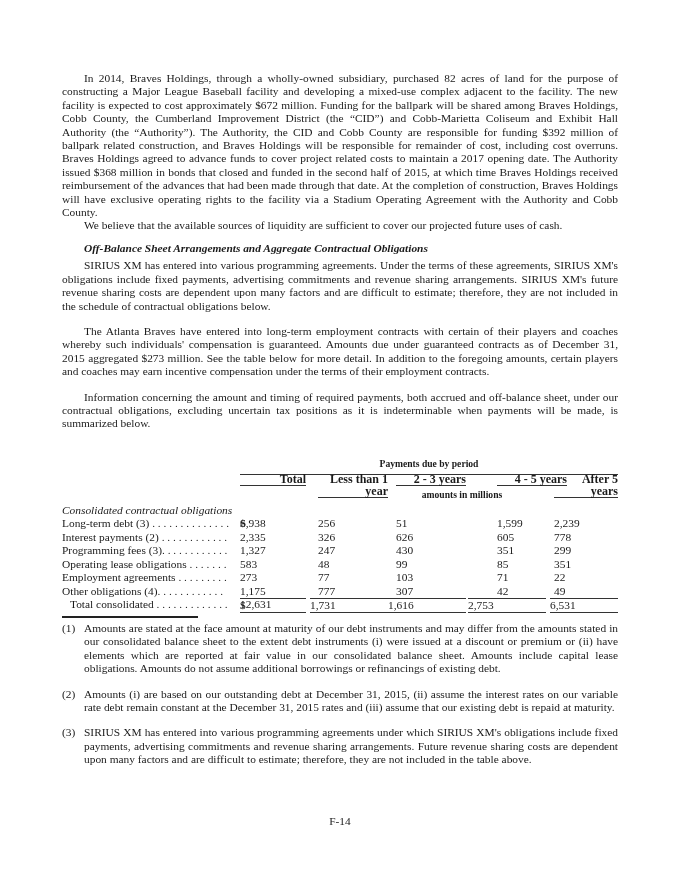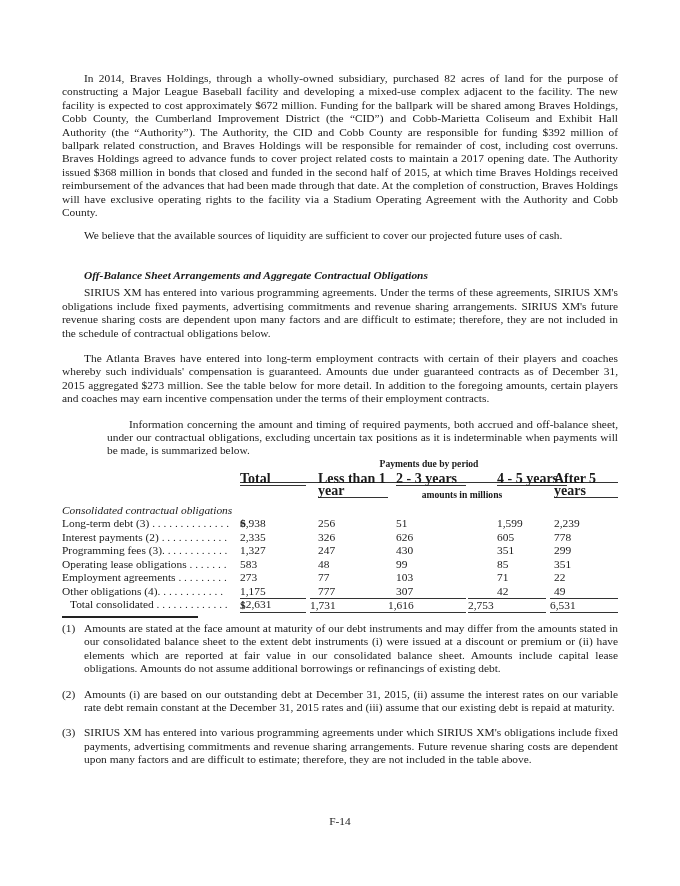--- a/index.html
+++ b/index.html
@@ -1,32 +1,32 @@
 <!DOCTYPE html>
 <html><head>
 <meta charset="utf-8">
 <style>
   html, body { margin: 0; padding: 0; background: #ffffff; }
   body { width: 680px; height: 886px; position: relative; overflow: hidden;
          font-family: "Liberation Serif", "DejaVu Serif", serif; color: #1a1a1a; }
   .page { position: absolute; left: 62px; top: 72px; width: 556px; font-size: 11.4px; line-height: 13.4px; }
   p { margin: 0; text-align: justify; text-indent: 22px; }
   .p1 { }
-  .p2 { margin-top: 10px; }
-  .heading { margin-top: 26px; font-weight: bold; font-style: italic; text-indent: 22px; }
+  .p2 { }
+  .heading { margin-top: 9px; font-weight: bold; font-style: italic; text-indent: 22px; }
   .p3 { margin-top: 4px; }
   .p4 { margin-top: 12px; }
-  .p5 { margin-top: 12px; margin-left: 45px; }
+  .p5 { margin-top: 12px; }
 
   
   .tbl { position: absolute; left: 62px; top: 458px; width: 556px; font-size: 11.4px; }
   .grp-title { position: absolute; left: 178px; width: 378px; top: 0; text-align: center;
-               font-weight: bold; font-size: 9.6px; line-height: 12px; border-bottom: 1px solid #333; padding-bottom: 12px; }
-  .colhead { position: absolute; top: 15px; font-weight: bold; font-size: 14px; line-height: 12px;
-             text-align: left; border-bottom: 1px solid #333; }
+               font-weight: bold; font-size: 9.6px; line-height: 12px; border-bottom: 1px solid #333; padding-bottom: 4px; }
+  .colhead { position: absolute; top: 15px; font-weight: bold; font-size: 12px; line-height: 12px;
+             text-align: right; border-bottom: 1px solid #333; }
   .units { position: absolute; top: 31px; left: 340px; width: 120px; text-align: center; font-weight: bold; font-size: 9.6px; line-height: 12px; }
   .section-label { position: absolute; top: 45px; left: 0; font-style: italic; line-height: 14px; }
   .row { position: absolute; left: 0; width: 556px; height: 13.4px; line-height: 13.4px; }
   .row .lbl { position: absolute; left: 0; white-space: nowrap; }
   .row .cell { position: absolute; text-align: left; }
   .row .dollar { position: absolute; left: 178px; }
   .total-row .lbl { left: 8px; }
   .c0 { left: 178px; width: 66px; }
   .c1 { left: 256px; width: 70px; }
   .c2 { left: 334px; width: 70px; }

